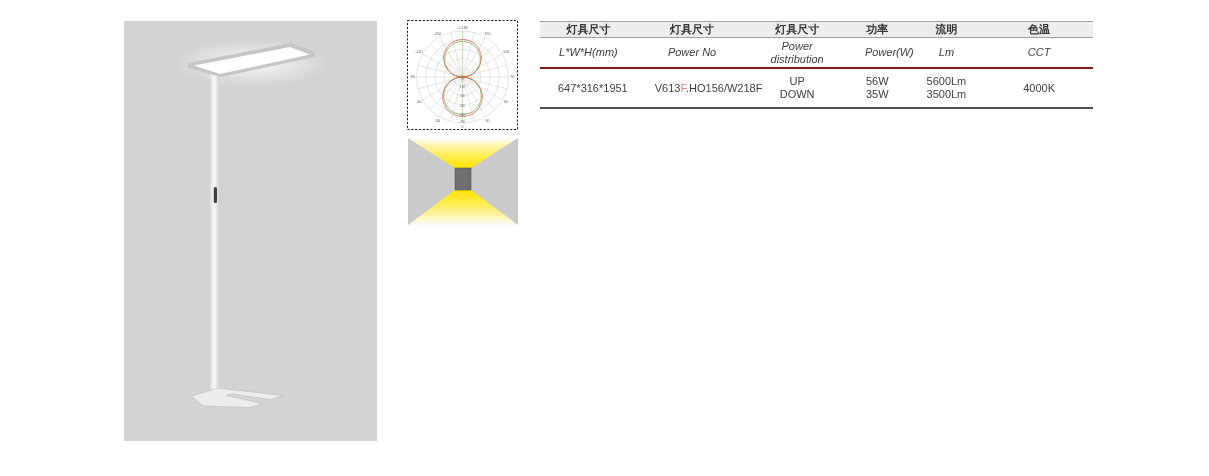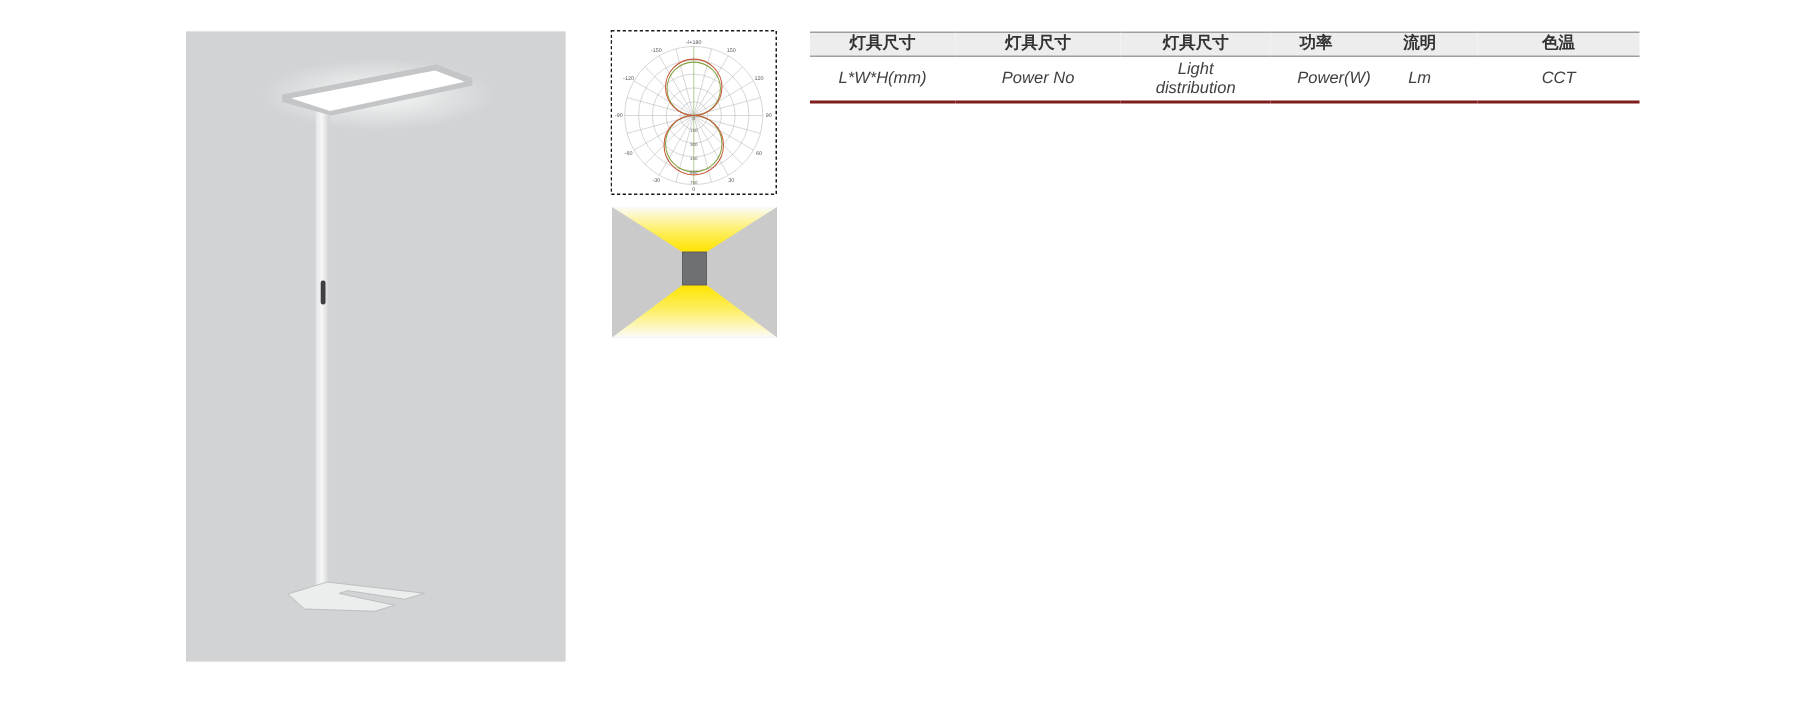--- a/index.html
+++ b/index.html
@@ -156,20 +156,39 @@
       <th>灯具尺寸</th>
       <th>灯具尺寸</th>
       <th>灯具尺寸</th>
       <th>功率</th>
       <th>流明</th>
       <th>色温</th>
     </tr>
     <tr class="en-row">
       <td>L*W*H(mm)</td>
       <td>Power No</td>
-      <td>Light distribution</td>
+      <td>Power distribution</td>
       <td>Power(W)</td>
       <td>Lm</td>
       <td>CCT</td>
+    </tr>
+    <tr class="data-row">
+      <td>647*316*1951</td>
+      <td>
+        <span>V613</span><span class="hl-red">F</span><span>.HO156/W218F</span>
+      </td>
+      <td class="two-line">
+        <div>UP</div>
+        <div>DOWN</div>
+      </td>
+      <td class="two-line">
+        <div>56W</div>
+        <div>35W</div>
+      </td>
+      <td class="two-line">
+        <div>5600Lm</div>
+        <div>3500Lm</div>
+      </td>
+      <td>4000K</td>
     </tr>
   </tbody>
     </table>
 </div>
 
 </body></html>

